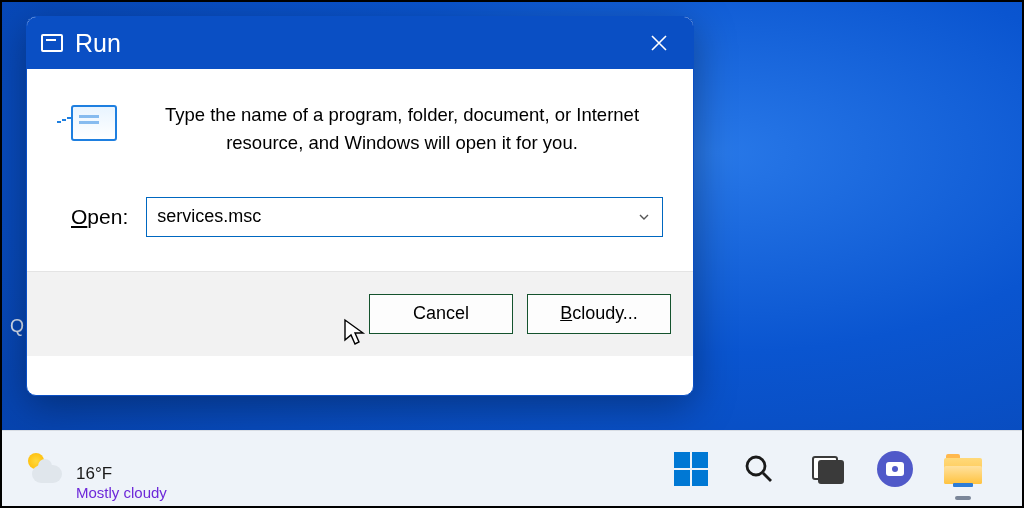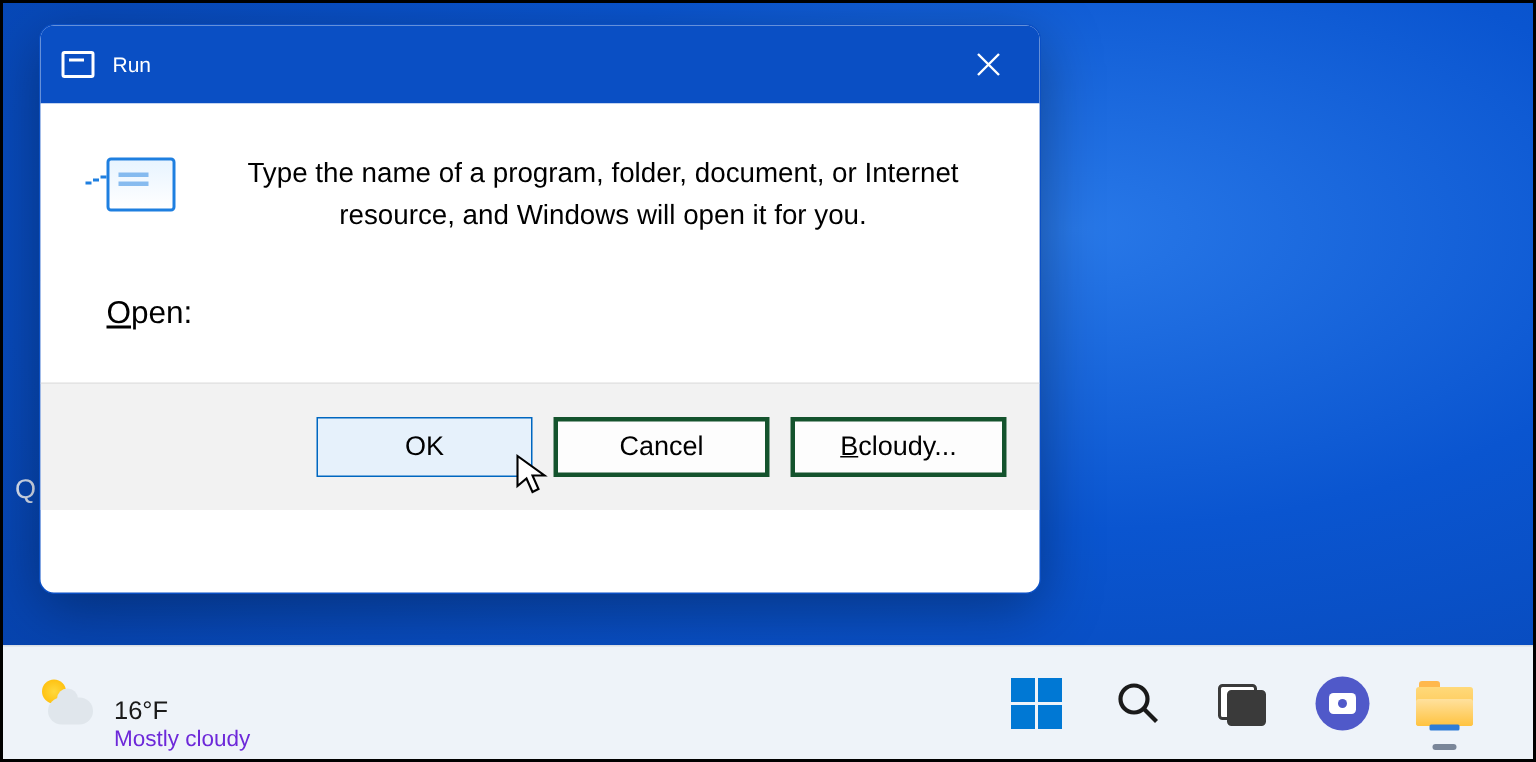--- a/index.html
+++ b/index.html
@@ -55,21 +55,21 @@
       position: relative;
     }
     .titlebar-icon::before {
       content: '';
       position: absolute;
       top: 3px; left: 3px;
       width: 10px; height: 2px;
       background: #fff;
     }
     .titlebar-title {
-      font-size: 14px;
+      font-size: 25px;
       font-weight: 400;
       flex: 1;
     }
     .close-btn {
       width: 52px;
       height: 52px;
       display: flex;
       align-items: center;
       justify-content: center;
       cursor: pointer;
@@ -160,21 +160,21 @@
       border-top: 1px solid #e4e4e4;
       padding: 22px 22px 22px 22px;
       display: flex;
       justify-content: flex-end;
       gap: 14px;
       position: relative;
     }
     .btn {
       width: 144px;
       height: 40px;
-      border: 3px solid #14532d;
+      border: 1px solid #14532d;
       background: #fdfdfd;
       font-size: 18px;
       font-family: inherit;
       cursor: pointer;
       display: flex;
       align-items: center;
       justify-content: center;
     }
     .btn-ok {
       border: 1.5px solid #0067c0;
@@ -364,24 +364,31 @@
 
   <div class="dialog-body">
     <div class="run-icon">
       <div class="run-icon-outer"></div>
     </div>
     <div class="description">Type the name of a program, folder, document, or Internet resource, and Windows will open it for you.</div>
   </div>
 
   <div class="open-row">
     <div class="open-label"><span class="u">O</span><span>pen:</span></div>
+    <div class="combo">
+      <input class="combo-input" type="text" value="services.msc" style="">
+      <div class="combo-caret">
+        <svg viewBox="0 0 12 12" width="12" height="12">
+            <path d="M2 4 L6 8 L10 4" stroke="#555" stroke-width="1.4" fill="none"></path>
+          </svg>
+      </div>
+    </div>
   </div>
 
   <div class="button-row">
-    <button class="btn btn-ok">OK</button>
     <button class="btn">Cancel</button>
     <button class="btn">
         <span class="u">B</span>
         <span>cloudy...</span>
       </button>
     <svg class="cursor" width="24" height="28">
       <path d="M2 2 L2 22 L8 17 L12 26 L16 24 L12 15 L20 15 Z" fill="#fff" stroke="#000" stroke-width="1.4"></path>
     </svg>
   </div>
 </div>

